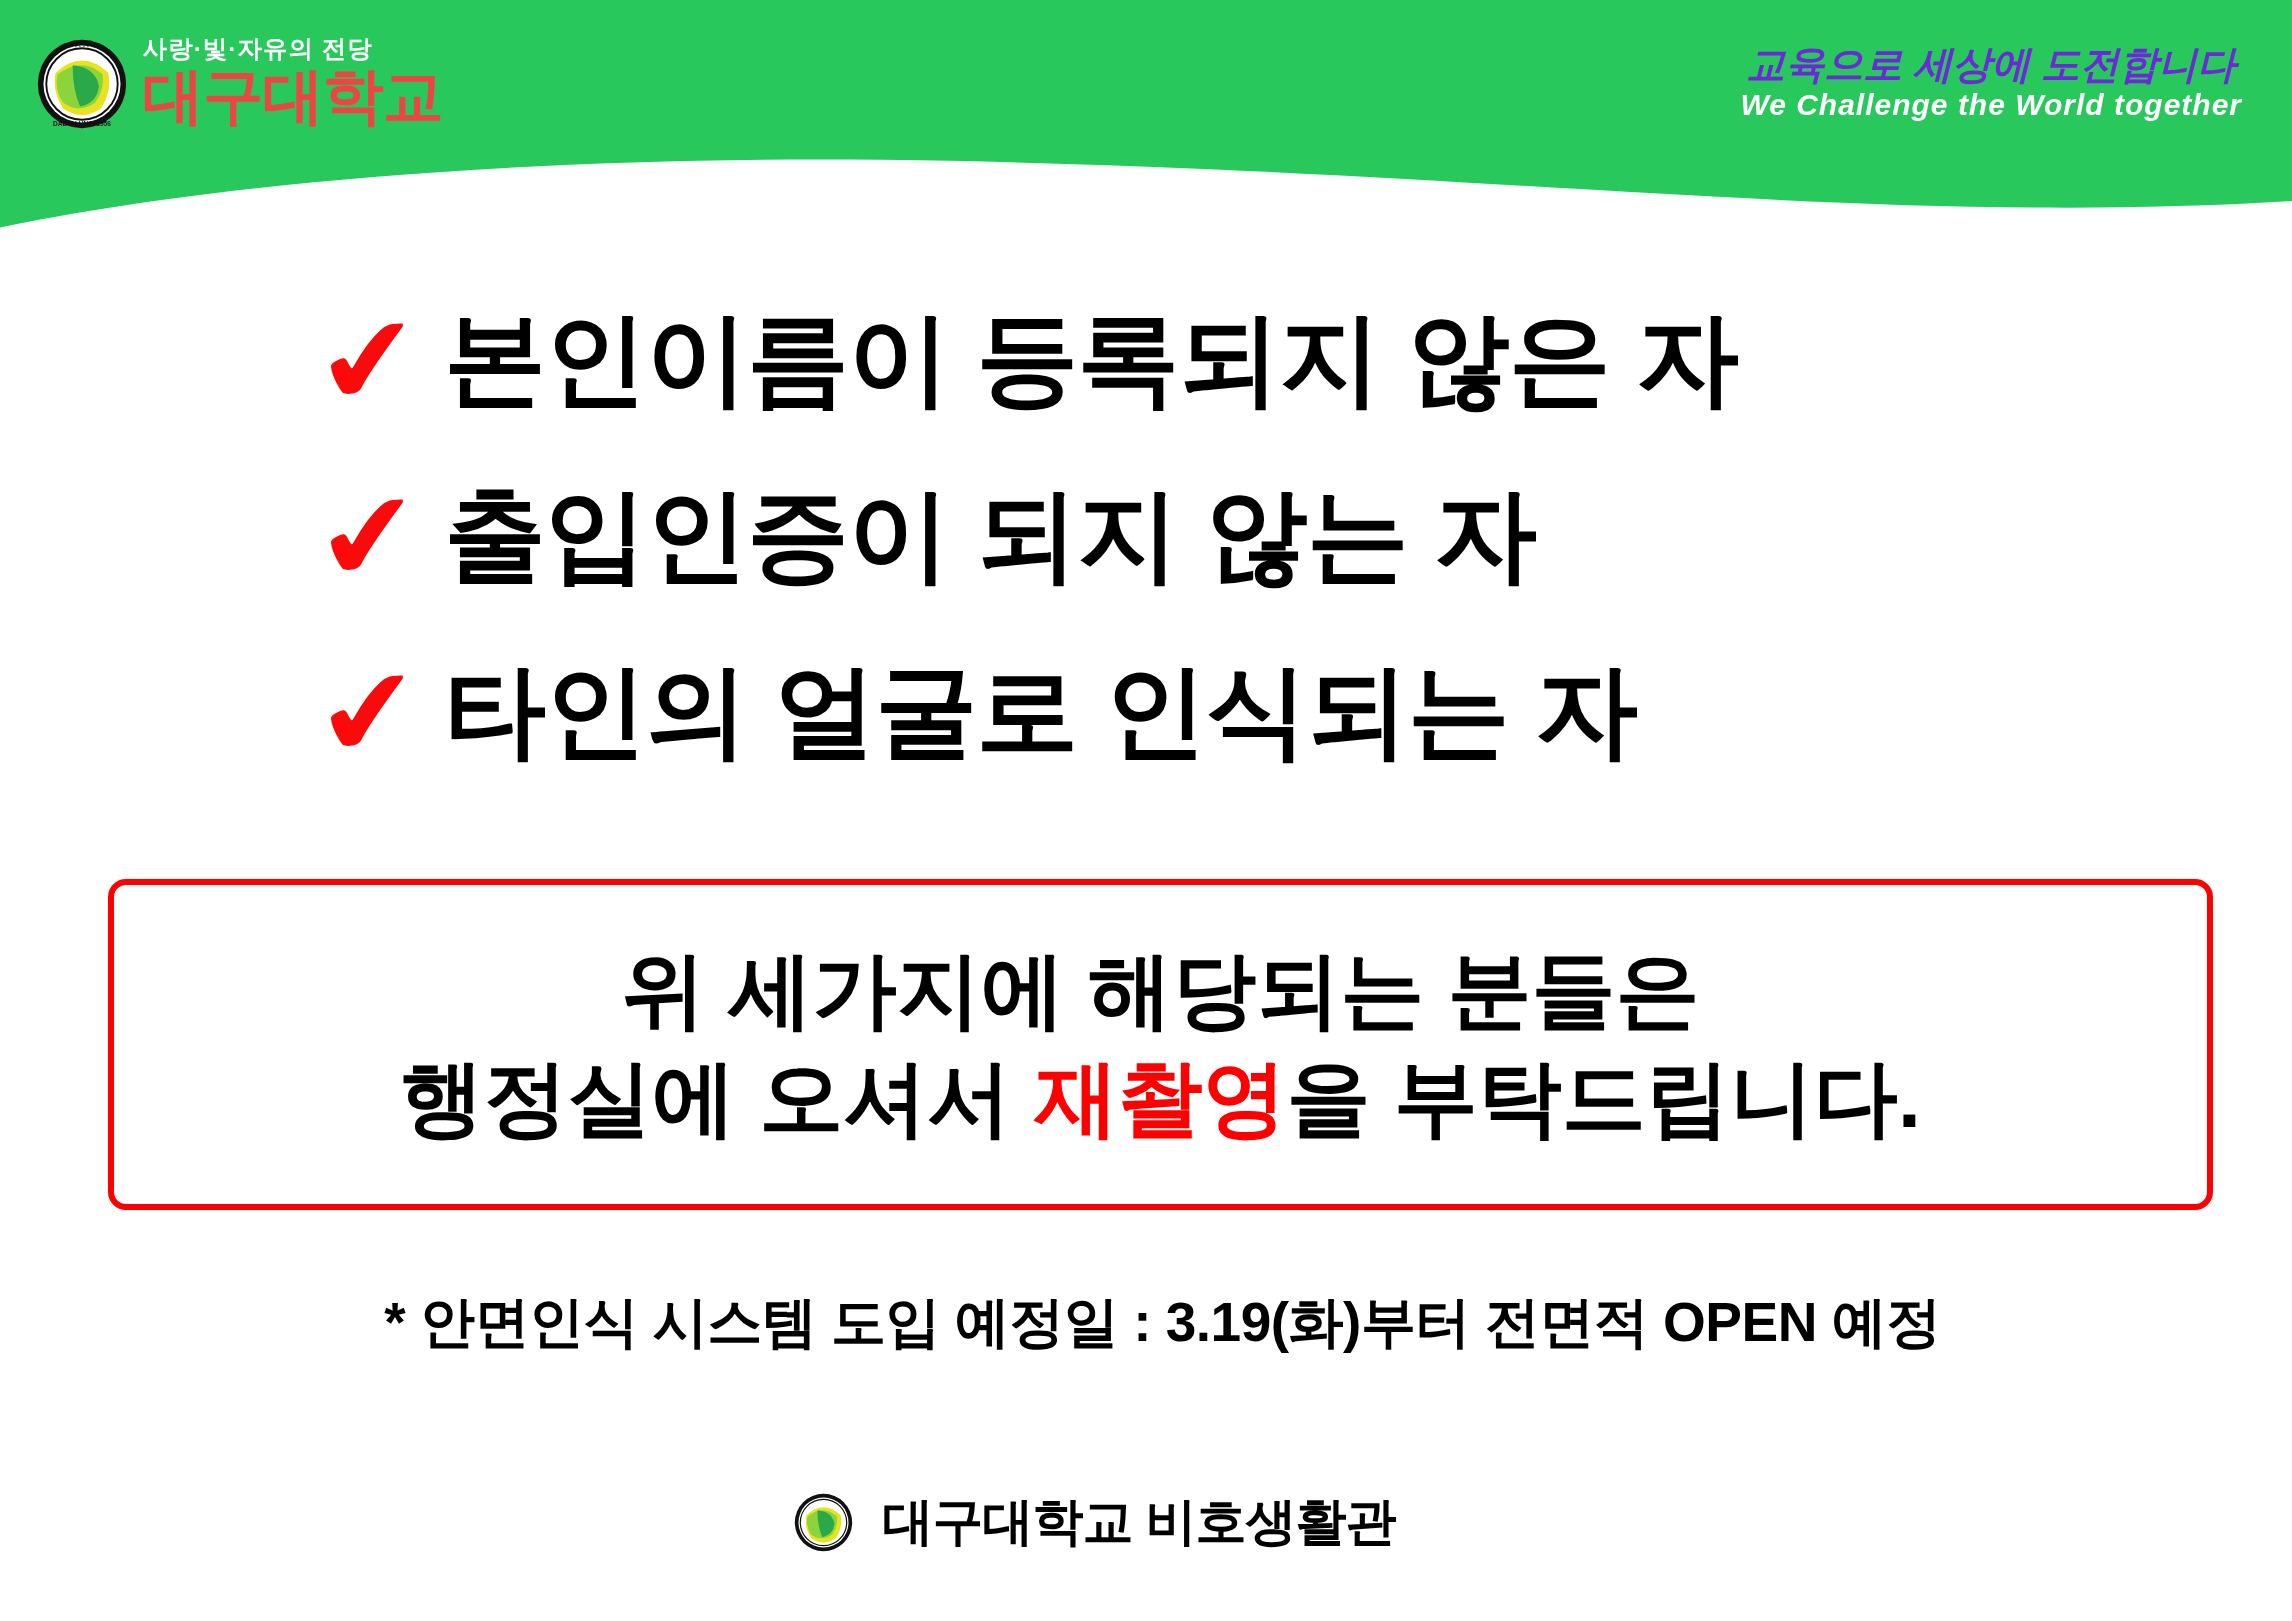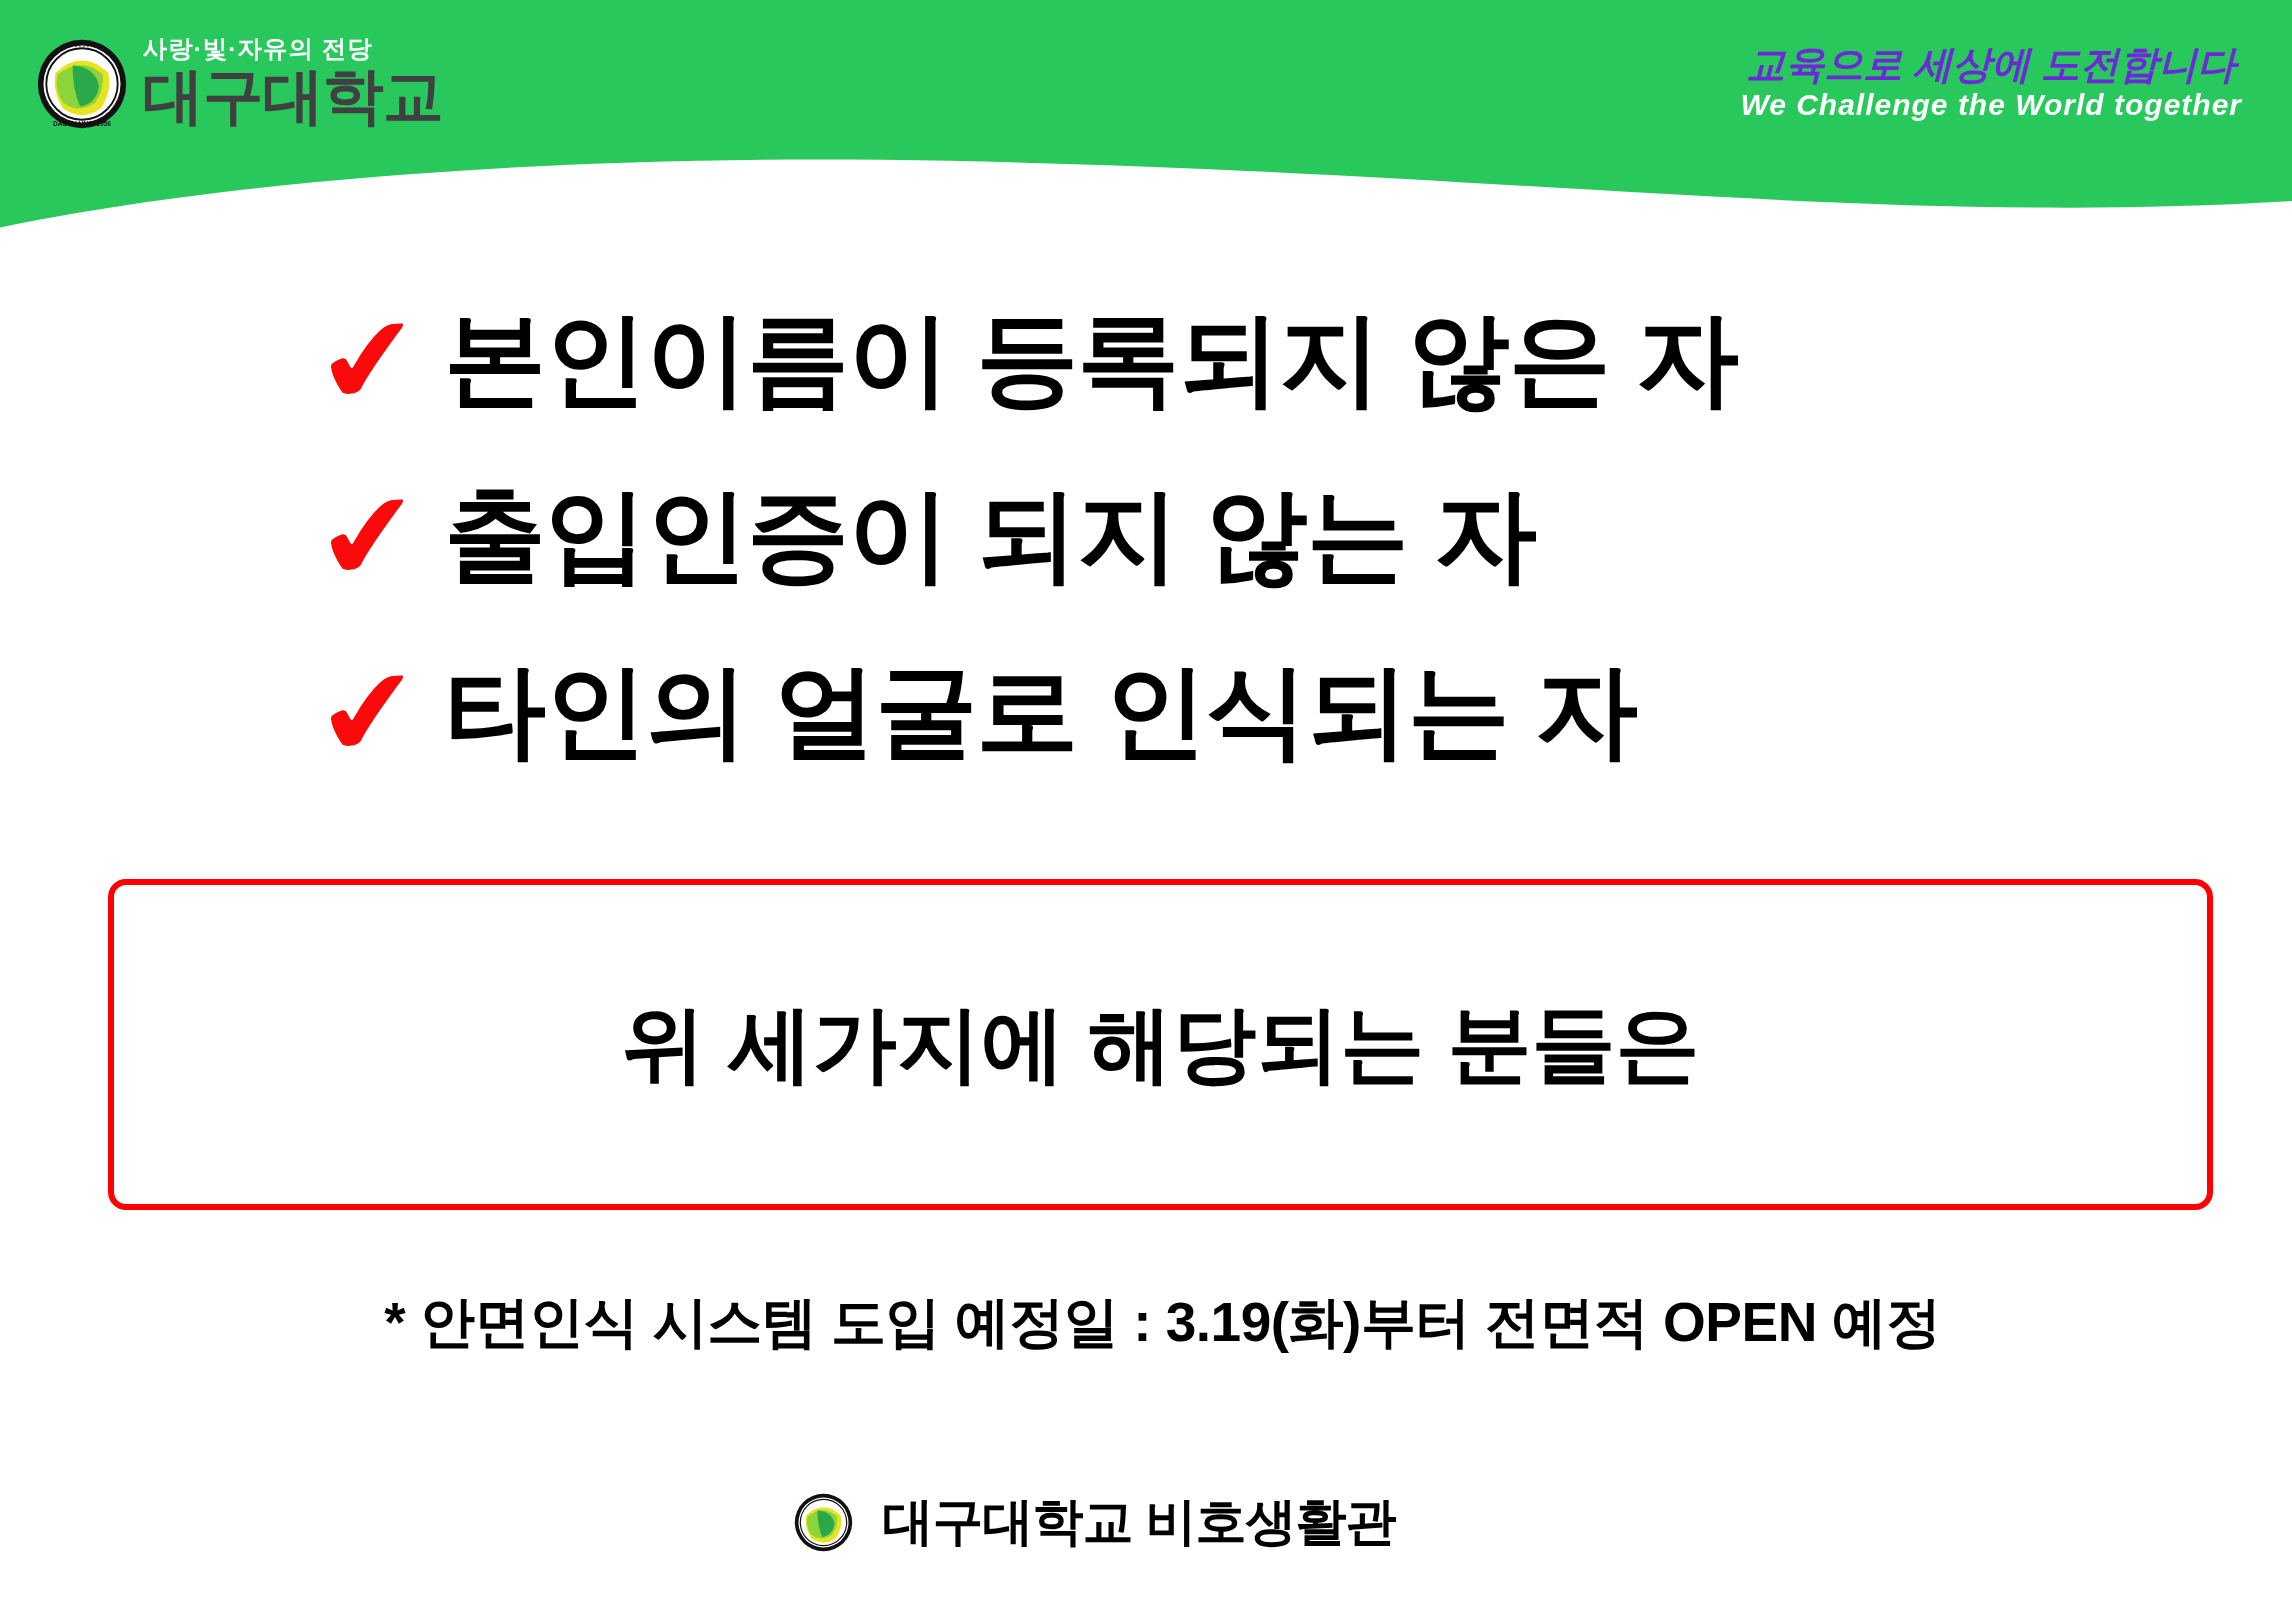--- a/index.html
+++ b/index.html
@@ -54,21 +54,21 @@
   #brand-tagline {
     color: #ffffff;
     font-size: 24.5px;
     font-weight: bold;
     letter-spacing: 1px;
     line-height: 1;
     margin-bottom: 4.9px;
     white-space: nowrap;
   }
   #brand-name {
-    color: #404040;
+    color: #ef4444;
     font-size: 61px;
     font-weight: bold;
     line-height: 1;
     letter-spacing: -1px;
     white-space: nowrap;
   }
 
   
   #slogan-block {
     position: absolute;
@@ -233,20 +233,21 @@
       <span class="bullet-text">출입인증이 되지 않는 자</span>
     </div>
     <div class="bullet-row">
       <span class="bullet-check">✔</span>
       <span class="bullet-text">타인의 얼굴로 인식되는 자</span>
     </div>
   </div>
 
   <div id="callout-box">
     <div class="callout-line">위 세가지에 해당되는 분들은</div>
+    <div class="callout-line"><span>행정실에 오셔서 </span><span class="highlight-red">재촬영</span><span>을 부탁드립니다.</span></div>
   </div>
 
   <div id="footnote">* 안면인식 시스템 도입 예정일 : 3.19(화)부터 전면적 OPEN 예정</div>
 
   <div id="footer-signature">
     <svg class="seal" width="61" height="61" viewBox="0 0 100 100">
       <circle cx="50" cy="50" r="47" fill="#111111"></circle>
       <circle cx="50" cy="50" r="41" fill="#ffffff"></circle>
       <circle cx="50" cy="50" r="38" fill="none" stroke="#111111" stroke-width="2"></circle>
       <path d="M22 38 Q50 12 78 38 Q82 58 70 76 Q50 90 30 76 Q18 58 22 38 Z" fill="#E8E320"></path>

